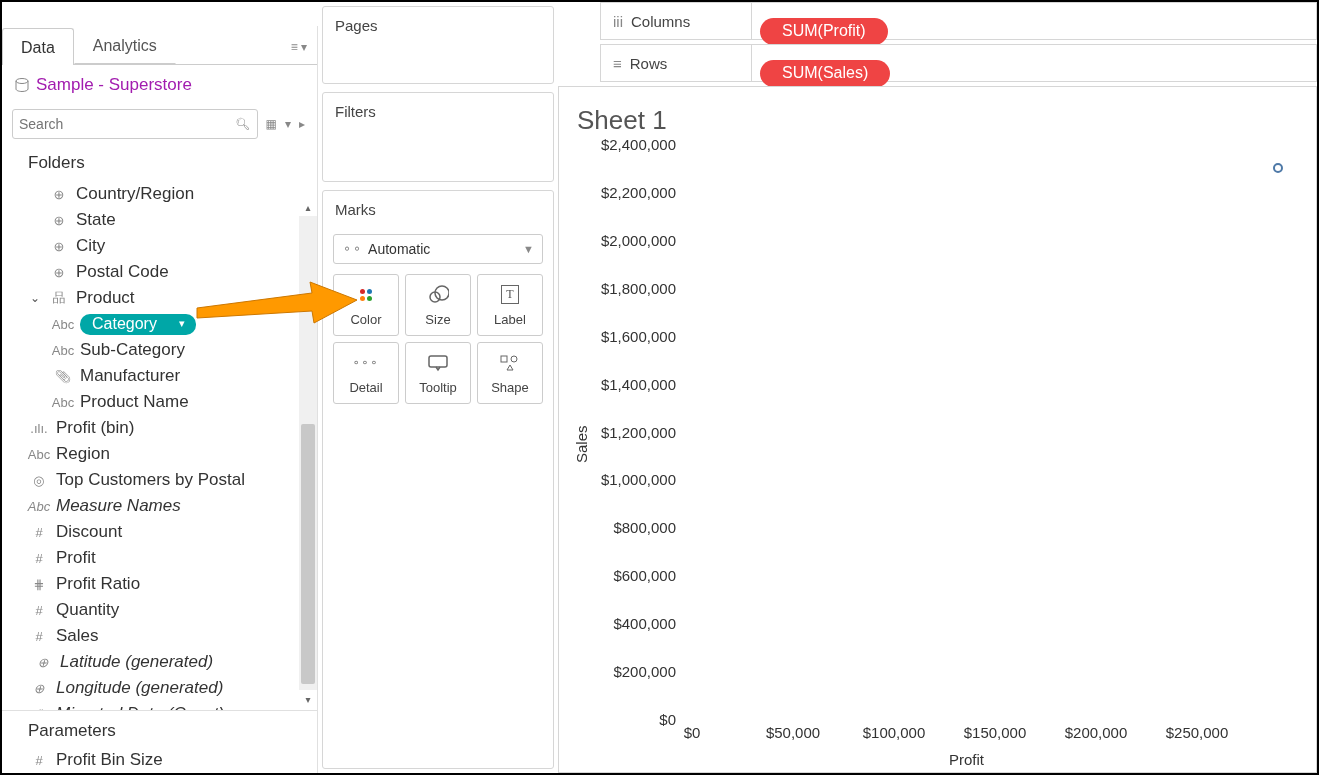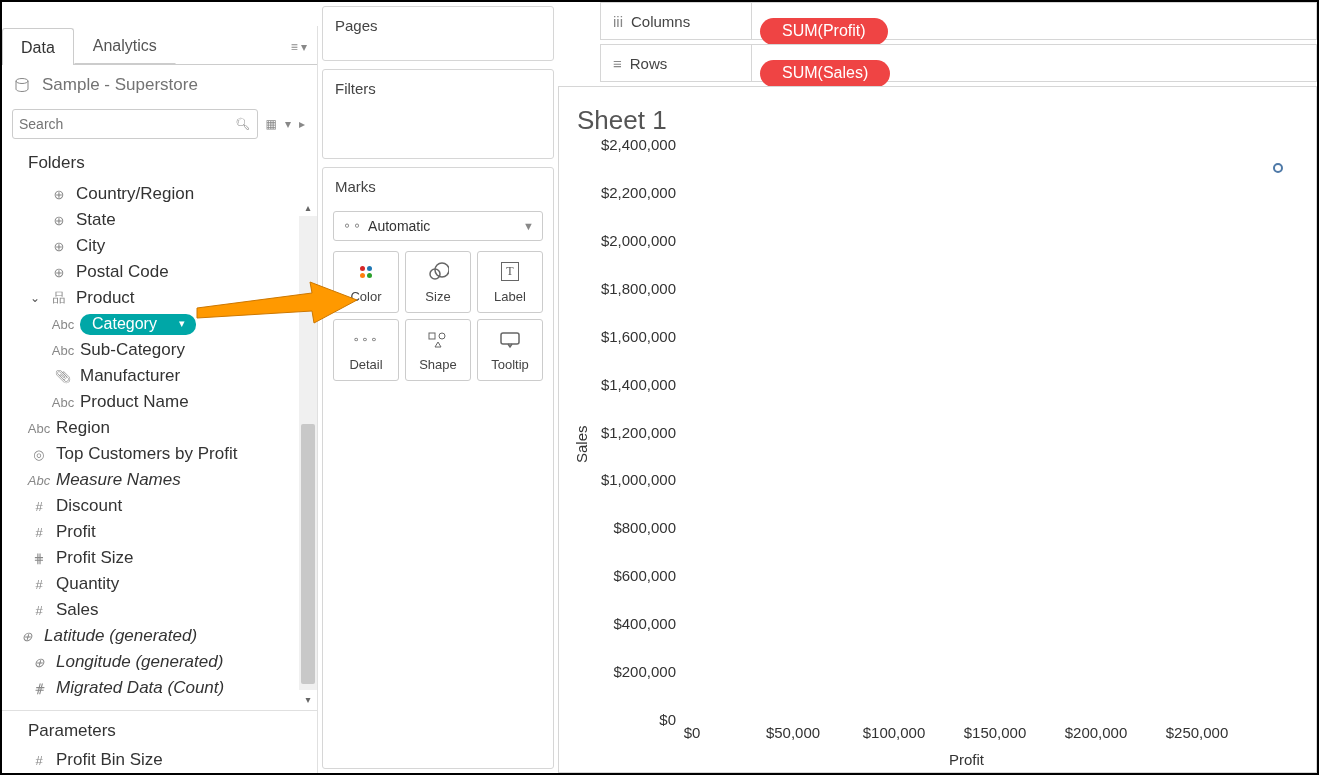--- a/index.html
+++ b/index.html
@@ -7,21 +7,21 @@
 .main-layout { display: flex; height: 100%; }
 
 
 .sidebar { width: 316px; display: flex; flex-direction: column; border-right: 1px solid #e0e0e0; margin-top: 24px; }
 .tabs { display: flex; border-bottom: 1px solid #ccc; align-items:flex-end; }
 .tab { padding: 10px 18px 8px; font-size: 16px; color: #555; cursor: pointer; border: 1px solid transparent; border-bottom: none; }
 .tab.active { border-color: #ccc; background: #fff; color: #333; border-top-left-radius:3px; border-top-right-radius:3px; position: relative; top:1px; }
 .tab:not(.active){border-bottom:1px solid #ccc;}
 .menu-icon { margin-left:auto; padding: 10px 10px; font-size:12px; color:#888; cursor:pointer;}
 
-.ds-row { display:flex; align-items:center; gap:12px; padding: 10px 12px; font-size:17px; color:#737373; }
+.ds-row { display:flex; align-items:center; gap:6px; padding: 10px 12px; font-size:17px; color:#a21caf; }
 .ds-icon { width:16px; height:16px; display:inline-block; }
 
 .search-row { display:flex; align-items:center; gap:6px; padding: 4px 10px 8px; }
 .search-box { flex:1; height:30px; border:1px solid #ccc; border-radius:3px; display:flex; align-items:center; padding:0 6px; }
 .search-box input { border:none; outline:none; font-size:14px; width:100%; }
 .search-icon{font-size:12px; color:#888; margin-left:4px;}
 .view-icons { display:flex; gap:4px; }
 .view-icons span{ font-size:12px; color:#888; cursor:pointer; padding:2px;}
 
 .folders-header { padding: 6px 14px 8px 26px; font-size:17px; color:#333; }
@@ -39,21 +39,21 @@
 .thumb { position:absolute; left:2px; right:2px; top:208px; height:260px; background:#c8c8c8; border-radius:2px;}
 .arrow-up,.arrow-dn{position:absolute; left:0;right:0; height:18px; display:flex;align-items:center;justify-content:center; color:#666; font-size:10px;}
 .arrow-up{top:-18px;} .arrow-dn{bottom:-18px;}
 
 .params-header { padding: 10px 14px 6px 26px; font-size:17px; color:#333; border-top:1px solid #e0e0e0;}
 
 
 .cards-col { width: 240px; display:flex; flex-direction:column; gap:8px; padding: 4px; }
 .card { border:1px solid #d6d6d6; border-radius:3px; background:#fff; }
 .card-title { font-size:15px; color:#444; padding:10px 12px; }
-.card.pages{height:55px;}
+.card.pages{height:78px;}
 .card.filters{height:90px;}
 .card.marks{flex:1;}
 .marks-select{ margin:6px 10px 10px; border:1px solid #ccc; border-radius:3px; height:30px; display:flex; align-items:center; padding:0 8px; font-size:14px; color:#333; gap:6px; justify-content:space-between;}
 .ms-left{display:flex;align-items:center;gap:6px;}
 .mark-grid { display:grid; grid-template-columns:repeat(3,1fr); gap:6px; padding:0 10px 10px;}
 .mark-btn { border:1px solid #ccc; border-radius:3px; height:62px; display:flex; flex-direction:column; align-items:center; justify-content:center; gap:6px; cursor:pointer; }
 .mark-btn .mi { height:22px; display:flex; align-items:center; justify-content:center; font-size:18px; color:#555;}
 .mark-btn .ml { font-size:13px; color:#444;}
 
 
@@ -159,52 +159,56 @@
           </div>
         <div class="item indent2">
             <span class="fi clip">📎︎</span>
             <span>Manufacturer</span>
           </div>
         <div class="item indent2">
             <span class="fi abc">Abc</span>
             <span>Product Name</span>
           </div>
         <div class="item" style="padding-left:28px">
+            <span class="fi bin-icon">.ılı.</span>
+            <span>Profit (bin)</span>
+          </div>
+        <div class="item" style="padding-left:28px">
             <span class="fi abc">Abc</span>
             <span>Region</span>
           </div>
         <div class="item" style="padding-left:28px">
             <span class="fi set-icon"></span>
-            <span>Top Customers by Profit</span>
+            <span>Top Customers by Postal</span>
           </div>
         <div class="item italic" style="padding-left:28px">
             <span class="fi abc">Abc</span>
             <span>Measure Names</span>
           </div>
         <div class="item" style="padding-left:28px">
             <span class="fi hash">#</span>
             <span>Discount</span>
           </div>
         <div class="item" style="padding-left:28px">
             <span class="fi hash">#</span>
             <span>Profit</span>
           </div>
         <div class="item" style="padding-left:28px">
             <span class="fi hash">⋕</span>
-            <span>Profit Size</span>
+            <span>Profit Ratio</span>
           </div>
         <div class="item" style="padding-left:28px">
             <span class="fi hash">#</span>
             <span>Quantity</span>
           </div>
         <div class="item" style="padding-left:28px">
             <span class="fi hash">#</span>
             <span>Sales</span>
           </div>
-        <div class="item italic" style="padding-left:16px">
+        <div class="item italic" style="padding-left:32px">
             <span class="fi globe"></span>
             <span>Latitude (generated)</span>
           </div>
         <div class="item italic" style="padding-left:28px">
             <span class="fi globe"></span>
             <span>Longitude (generated)</span>
           </div>
         <div class="item italic" style="padding-left:28px">
             <span class="fi hash">⋕</span>
             <span>Migrated Data (Count)</span>
@@ -266,35 +270,35 @@
             </div>
           <div class="ml">Label</div>
         </div>
         <div class="mark-btn">
           <div class="mi" style="font-size:11px;letter-spacing:2px;color:#666">∘∘∘<br></div>
           <div class="ml">Detail</div>
         </div>
         <div class="mark-btn">
           <div class="mi">
               <svg width="22" height="18" viewBox="0 0 22 18">
+                <rect x="2" y="2" width="18" height="11" rx="2" fill="none" stroke="#666" stroke-width="1.5"></rect>
+                <path d="M9 13l2 3 2-3" fill="none" stroke="#666" stroke-width="1.5"></path>
+              </svg>
+            </div>
+          <div class="ml">Tooltip</div>
+        </div>
+        <div class="mark-btn">
+          <div class="mi">
+              <svg width="22" height="18" viewBox="0 0 22 18">
                 <rect x="2" y="2" width="6" height="6" fill="none" stroke="#666"></rect>
                 <circle cx="15" cy="5" r="3" fill="none" stroke="#666"></circle>
                 <path d="M8 16l3-5 3 5z" fill="none" stroke="#666"></path>
               </svg>
             </div>
           <div class="ml">Shape</div>
-        </div>
-        <div class="mark-btn">
-          <div class="mi">
-              <svg width="22" height="18" viewBox="0 0 22 18">
-                <rect x="2" y="2" width="18" height="11" rx="2" fill="none" stroke="#666" stroke-width="1.5"></rect>
-                <path d="M9 13l2 3 2-3" fill="none" stroke="#666" stroke-width="1.5"></path>
-              </svg>
-            </div>
-          <div class="ml">Tooltip</div>
         </div>
       </div>
     </div>
   </div>
 
   <div class="right">
     <div class="shelves">
       <div class="shelf">
         <div class="shelf-lbl">
             <span style="color:#888">iii</span>

